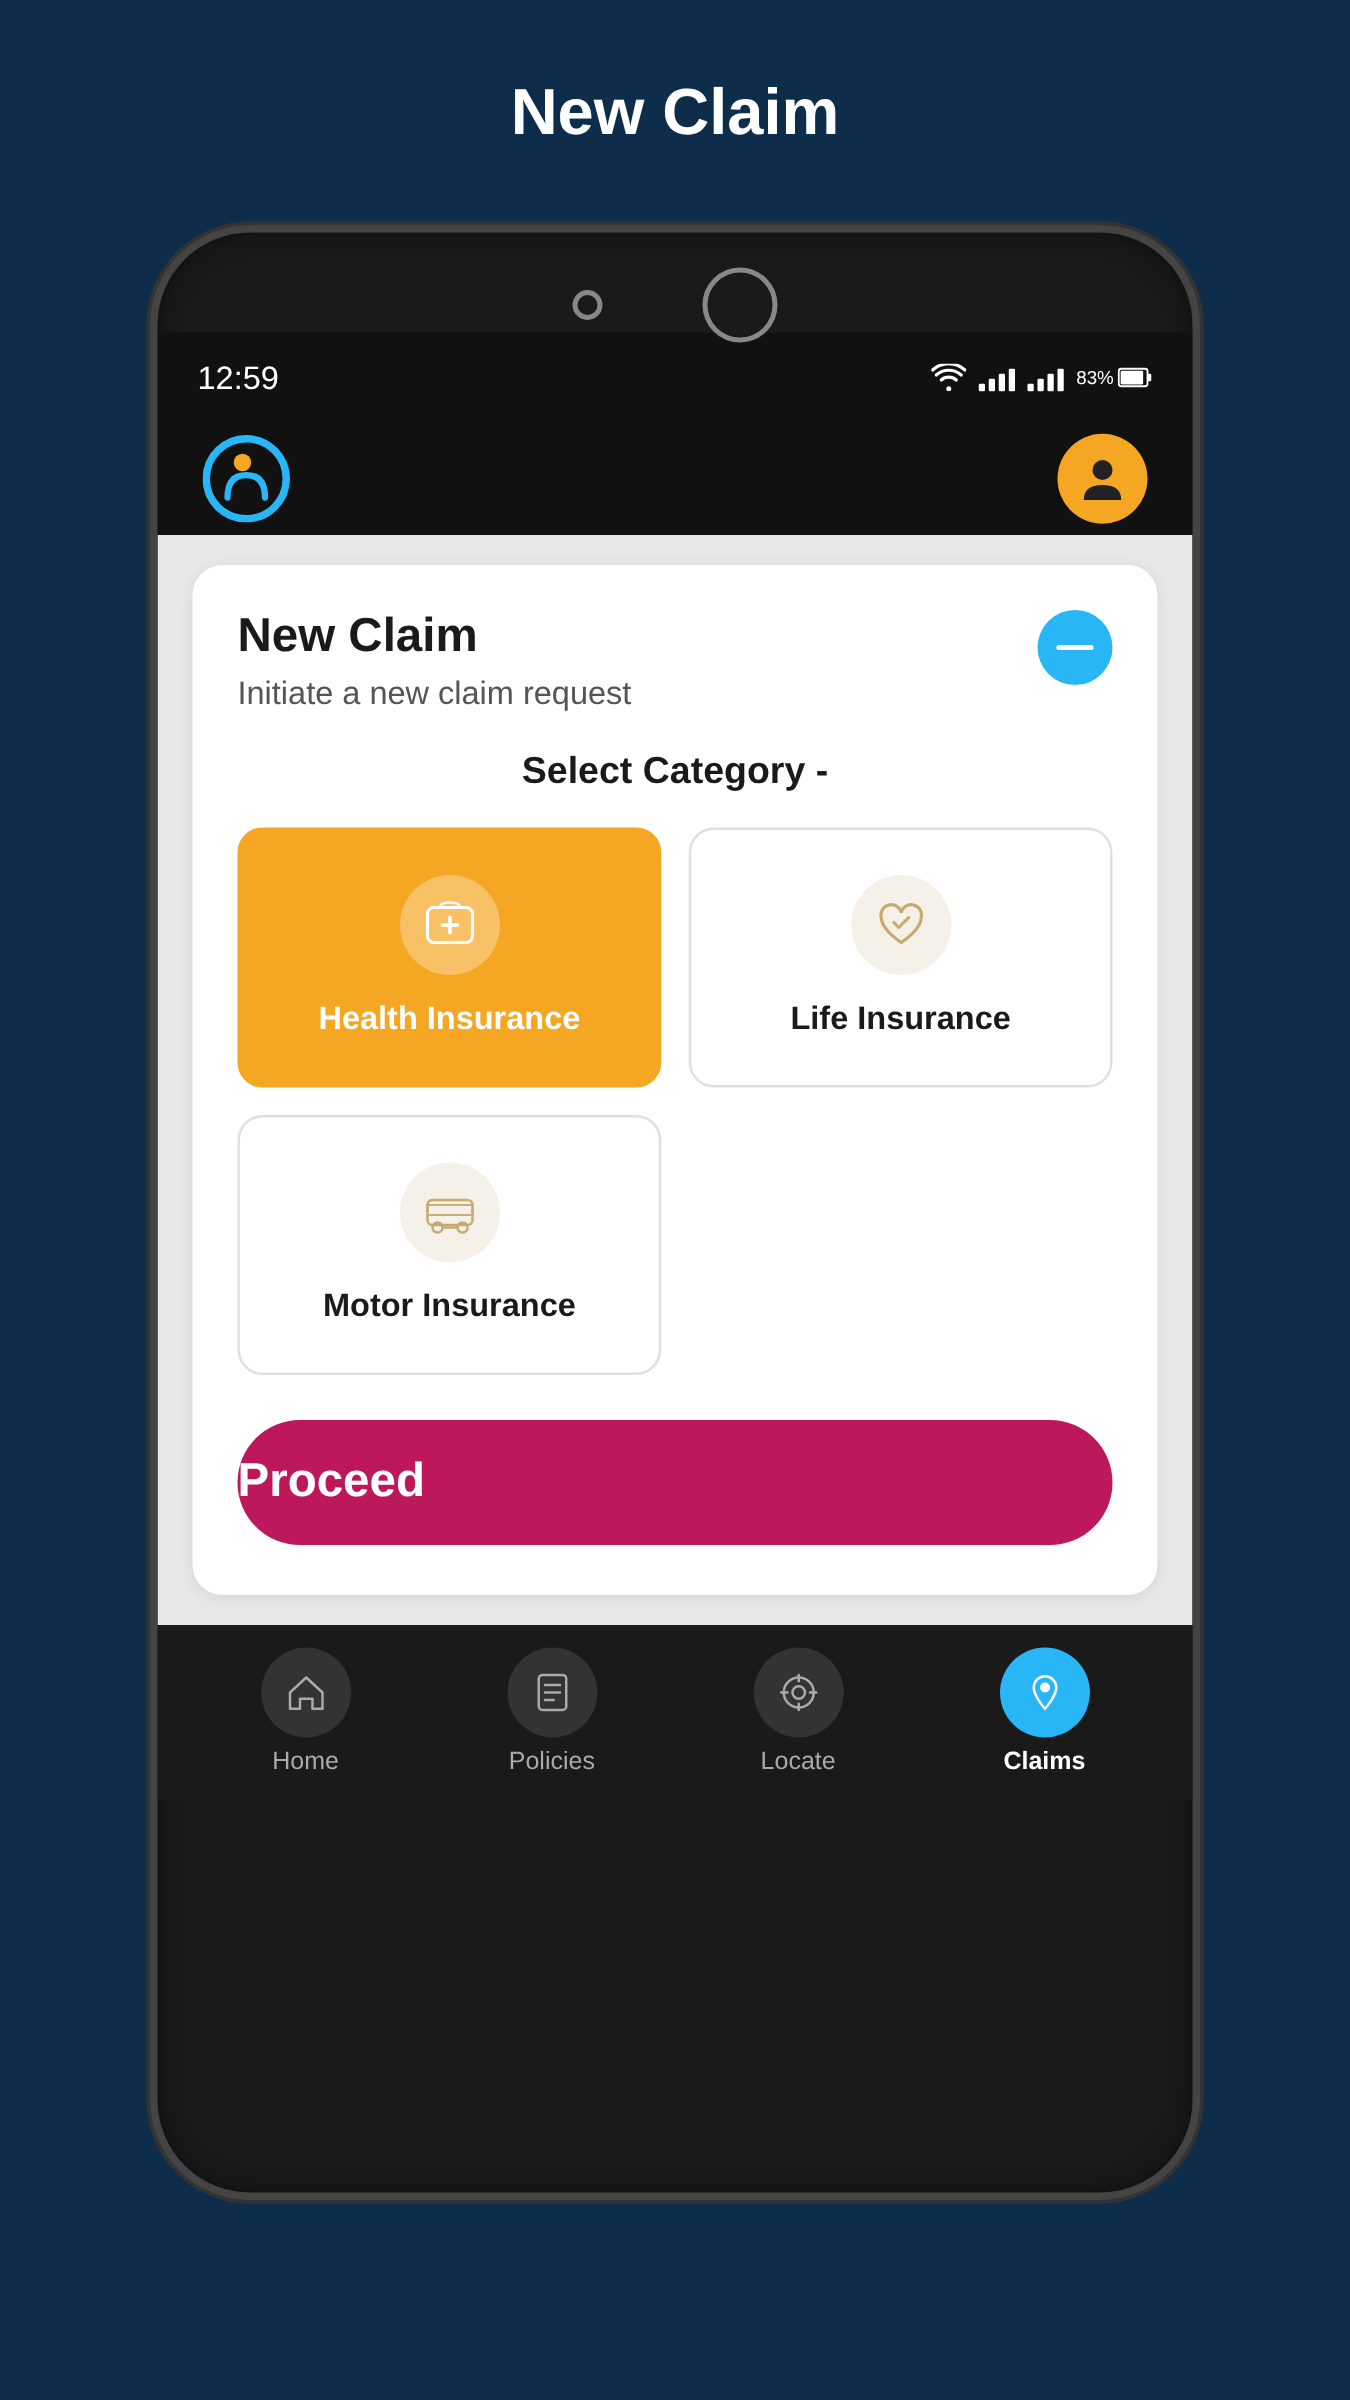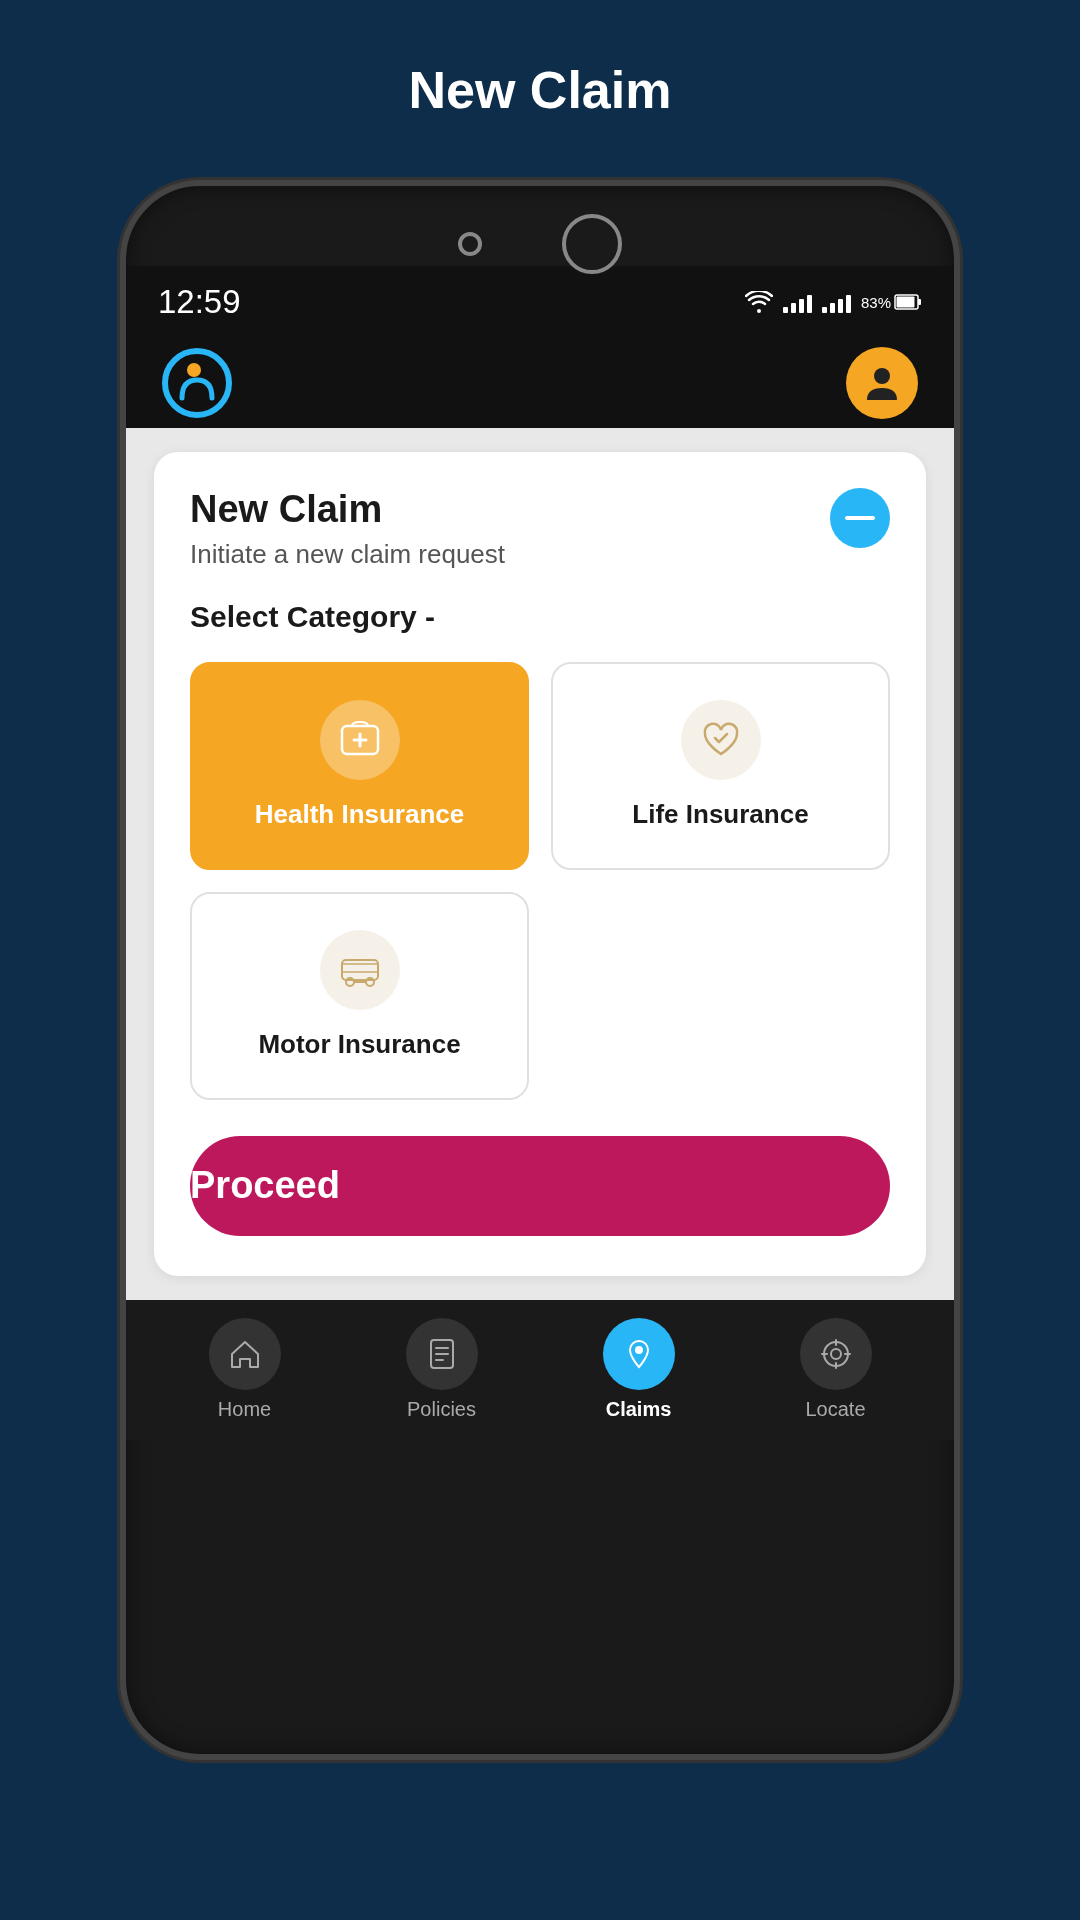--- a/index.html
+++ b/index.html
@@ -94,21 +94,21 @@
       height: 72px;
       background: #111;
       display: flex;
       align-items: center;
       justify-content: space-between;
       padding: 0 32px;
       margin-top: 80px;
     }
     .status-time {
       color: #fff;
-      font-size: 33px;
+      font-size: 26px;
       font-weight: 500;
     }
     .status-icons {
       display: flex;
       align-items: center;
       gap: 10px;
       color: #fff;
       font-size: 22px;
     }
 
@@ -182,20 +182,21 @@
       color: #fff;
       font-weight: 300;
     }
 
     
     .section-label {
       font-size: 30px;
       font-weight: 600;
       color: #1a1a1a;
       margin-bottom: 28px;
+      text-align: center;
     }
 
     
     .category-grid {
       display: grid;
       grid-template-columns: 1fr 1fr;
       gap: 22px;
       margin-bottom: 36px;
     }
 
@@ -472,38 +473,38 @@
         <svg width="34" height="34" viewBox="0 0 34 34">
           <rect x="6" y="3" width="22" height="28" rx="3" stroke="#aaa" stroke-width="2" fill="none"></rect>
           <line x1="11" y1="11" x2="23" y2="11" stroke="#aaa" stroke-width="2" stroke-linecap="round"></line>
           <line x1="11" y1="17" x2="23" y2="17" stroke="#aaa" stroke-width="2" stroke-linecap="round"></line>
           <line x1="11" y1="23" x2="18" y2="23" stroke="#aaa" stroke-width="2" stroke-linecap="round"></line>
         </svg>
       </div>
       <span class="nav-label">Policies</span>
     </div>
 
-    <div class="nav-item active">
-      <div class="nav-icon-circle active">
-        <svg width="34" height="34" viewBox="0 0 34 34">
-          <path d="M17 4 C12 4 8 8 8 13 C8 20 17 30 17 30 C17 30 26 20 26 13 C26 8 22 4 17 4Z" stroke="#fff" stroke-width="2" fill="none"></path>
-          <circle cx="17" cy="13" r="4" fill="#fff"></circle>
-        </svg>
-      </div>
-      <span class="nav-label" style="color:#fff;font-weight:600;">Claims</span>
-    </div>
-
     <div class="nav-item">
       <div class="nav-icon-circle">
         <svg width="34" height="34" viewBox="0 0 34 34">
           <circle cx="17" cy="17" r="12" stroke="#aaa" stroke-width="2" fill="none"></circle>
           <circle cx="17" cy="17" r="5" stroke="#aaa" stroke-width="2" fill="none"></circle>
           <line x1="17" y1="3" x2="17" y2="8" stroke="#aaa" stroke-width="2" stroke-linecap="round"></line>
           <line x1="17" y1="26" x2="17" y2="31" stroke="#aaa" stroke-width="2" stroke-linecap="round"></line>
           <line x1="3" y1="17" x2="8" y2="17" stroke="#aaa" stroke-width="2" stroke-linecap="round"></line>
           <line x1="26" y1="17" x2="31" y2="17" stroke="#aaa" stroke-width="2" stroke-linecap="round"></line>
         </svg>
       </div>
       <span class="nav-label">Locate</span>
     </div>
 
+    <div class="nav-item active">
+      <div class="nav-icon-circle active">
+        <svg width="34" height="34" viewBox="0 0 34 34">
+          <path d="M17 4 C12 4 8 8 8 13 C8 20 17 30 17 30 C17 30 26 20 26 13 C26 8 22 4 17 4Z" stroke="#fff" stroke-width="2" fill="none"></path>
+          <circle cx="17" cy="13" r="4" fill="#fff"></circle>
+        </svg>
+      </div>
+      <span class="nav-label" style="color:#fff;font-weight:600;">Claims</span>
+    </div>
+
   </div>
 </div>
 
 </body></html>

